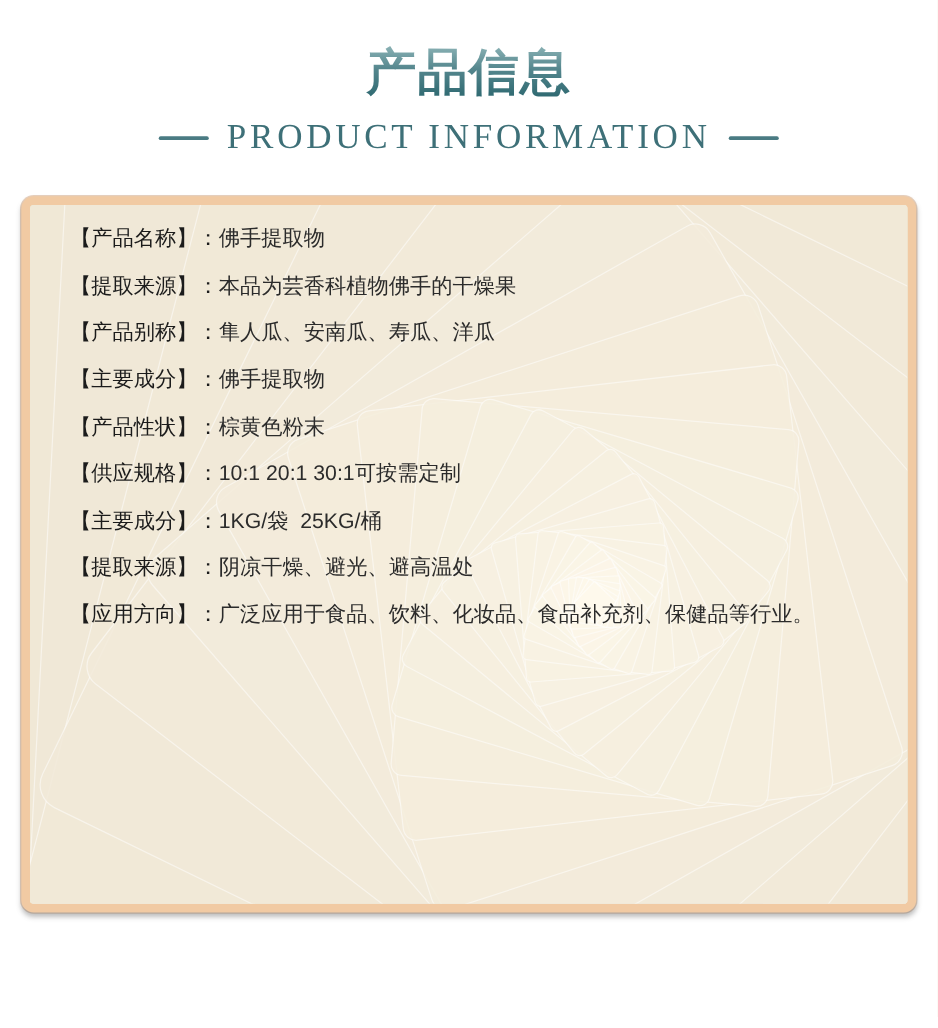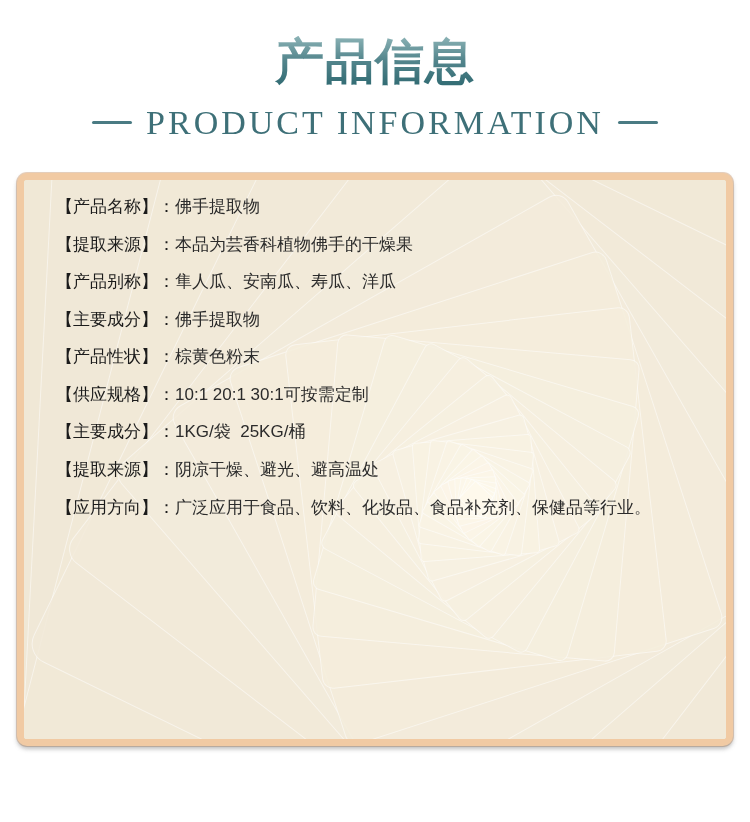--- a/index.html
+++ b/index.html
@@ -17,38 +17,38 @@
   .header {
     padding-top: 36px;
     display: flex;
     flex-direction: column;
     align-items: center;
   }
   .title {
     margin: 0;
     font-family: "Liberation Serif", "DejaVu Serif", serif;
     font-weight: bold;
-    font-size: 49px;
+    font-size: 40px;
     line-height: 1.08;
     letter-spacing: 1px;
     background: linear-gradient(180deg, #8cb3b6 0%, #54868d 45%, #2d6870 100%);
     -webkit-background-clip: text;
     background-clip: text;
     color: transparent;
     text-align: center;
   }
   .subtitle-row {
     margin-top: 17px;
     display: flex;
     align-items: center;
     justify-content: center;
   }
   .subtitle {
     font-family: "Liberation Serif", "DejaVu Serif", serif;
-    font-size: 34px;
+    font-size: 28px;
     line-height: 1;
     letter-spacing: 3px;
     color: #3e7078;
     white-space: nowrap;
   }
   .dash {
     width: 40px;
     height: 3px;
     background: #4a7b83;
     border-radius: 2px;

